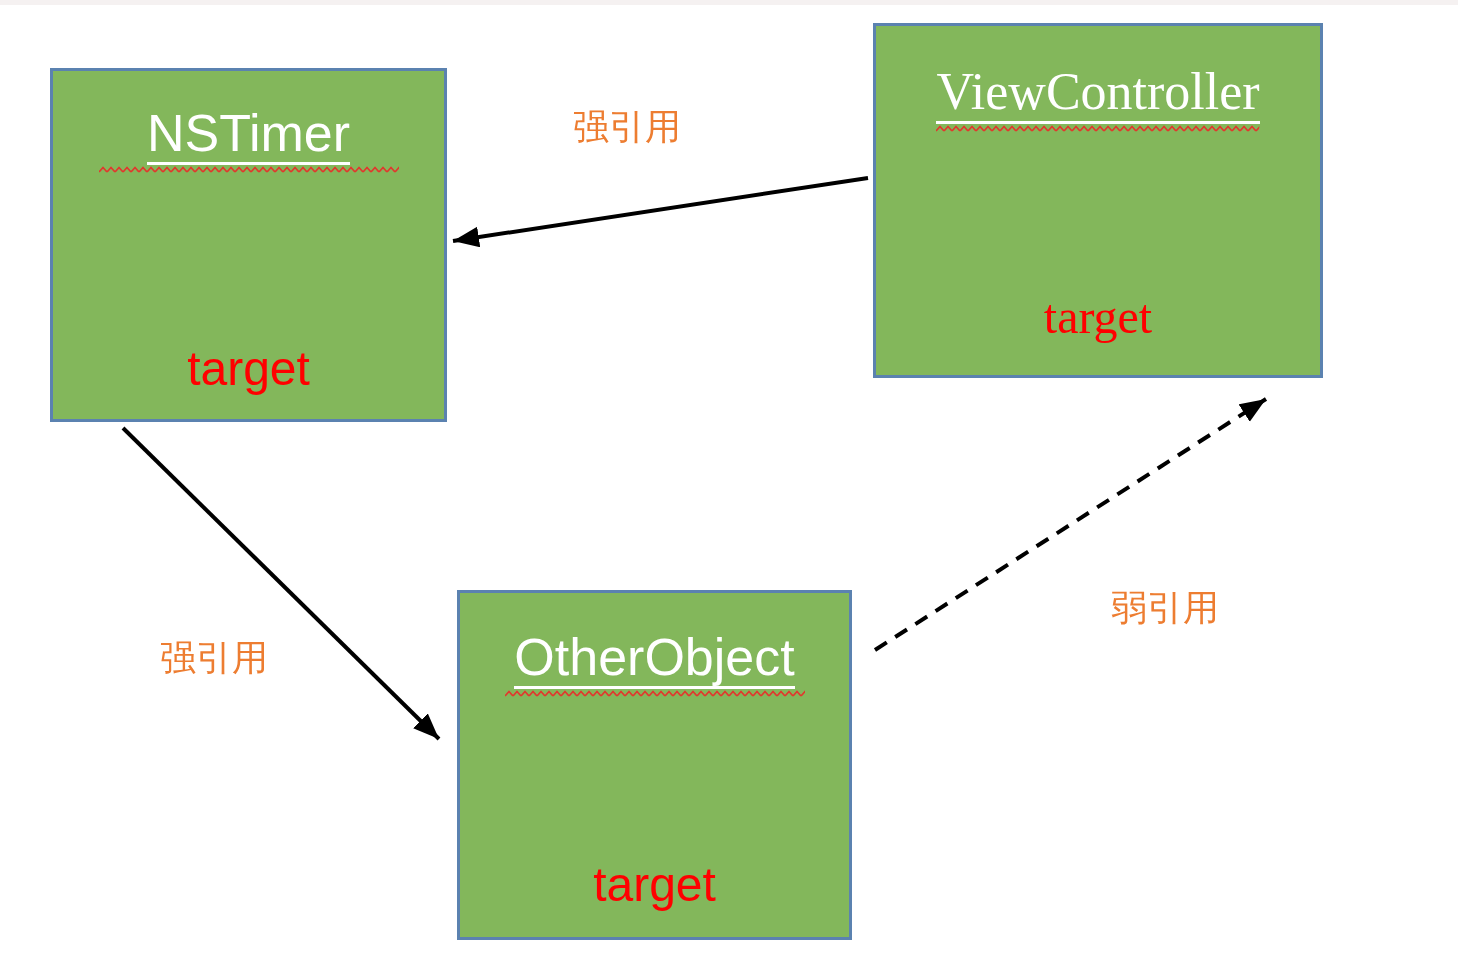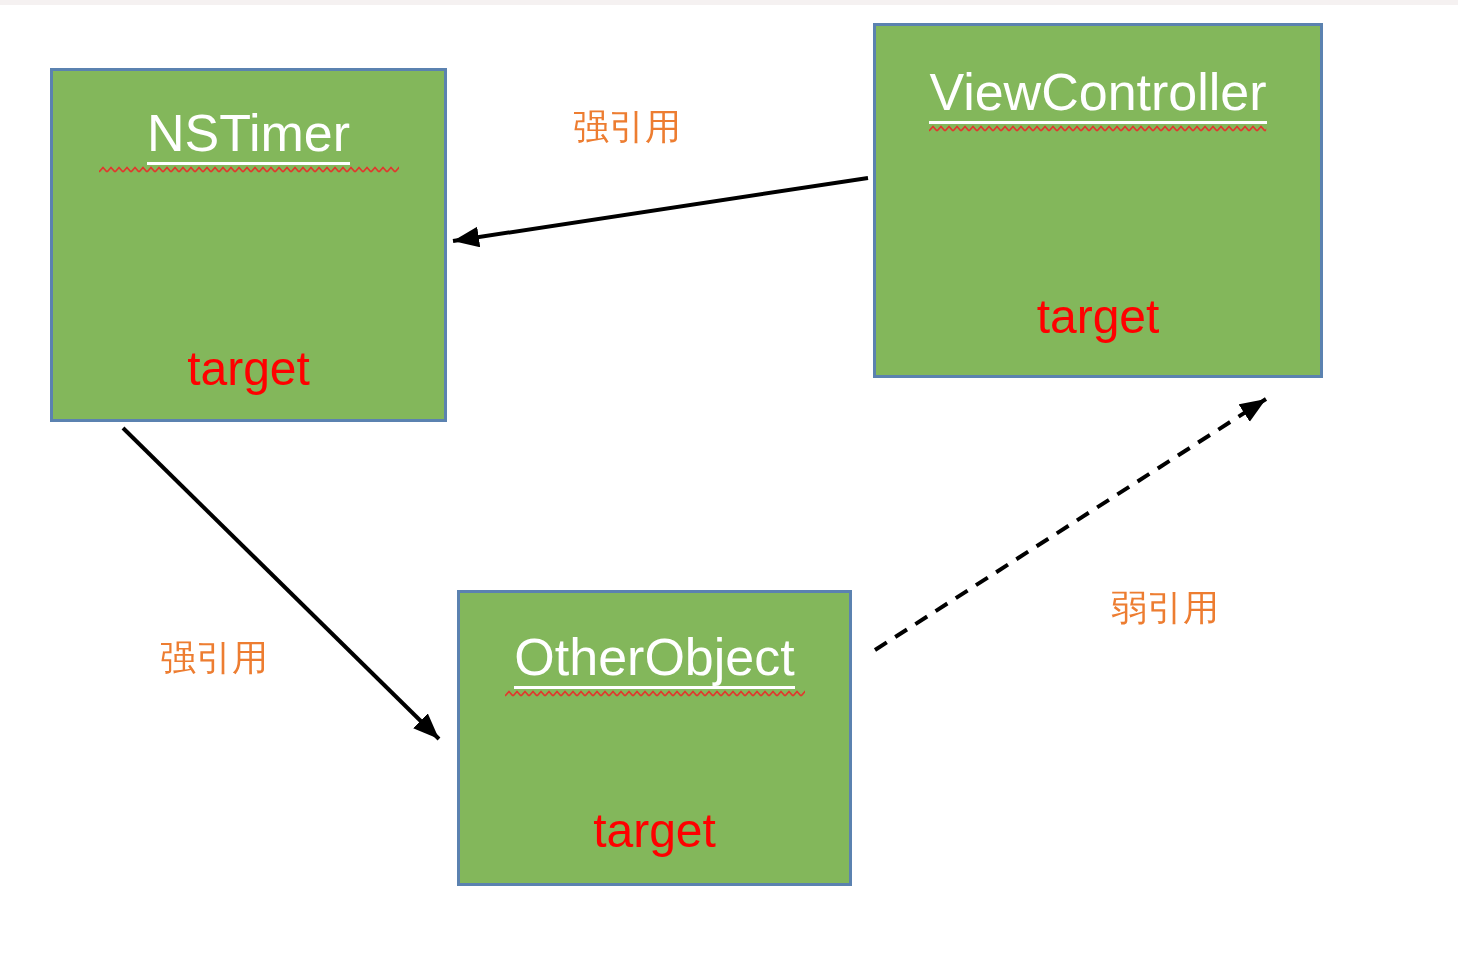--- a/index.html
+++ b/index.html
@@ -21,22 +21,22 @@
   .node {
     position: absolute;
     background: #83b75b;
     border: 3px solid #5b82b0;
     display: flex;
     flex-direction: column;
     align-items: center;
     justify-content: space-between;
   }
   .node-nstimer        { left: 50px;  top: 68px;  width: 397px; height: 354px; padding: 36px 0 26px 0; }
-  .node-viewcontroller { left: 873px; top: 23px;  width: 450px; height: 355px; padding: 40px 0 34px 0; }
-  .node-otherobject    { left: 457px; top: 590px; width: 395px; height: 296px; padding: 38px 0 28px 0; }
+  .node-viewcontroller { left: 873px; top: 23px;  width: 450px; height: 355px; padding: 40px 0 34px 0; font-family: Liberation Serif, serif; }
+  .node-otherobject    { left: 457px; top: 590px; width: 395px; height: 350px; padding: 38px 0 28px 0; }
   .node-title-wrap {
     display: inline-block;
     text-align: center;
   }
   .node-title {
     display: inline-block;
     color: #ffffff;
     font-size: 52px;
     line-height: 1.0;
     border-bottom: 3px solid #ffffff;

